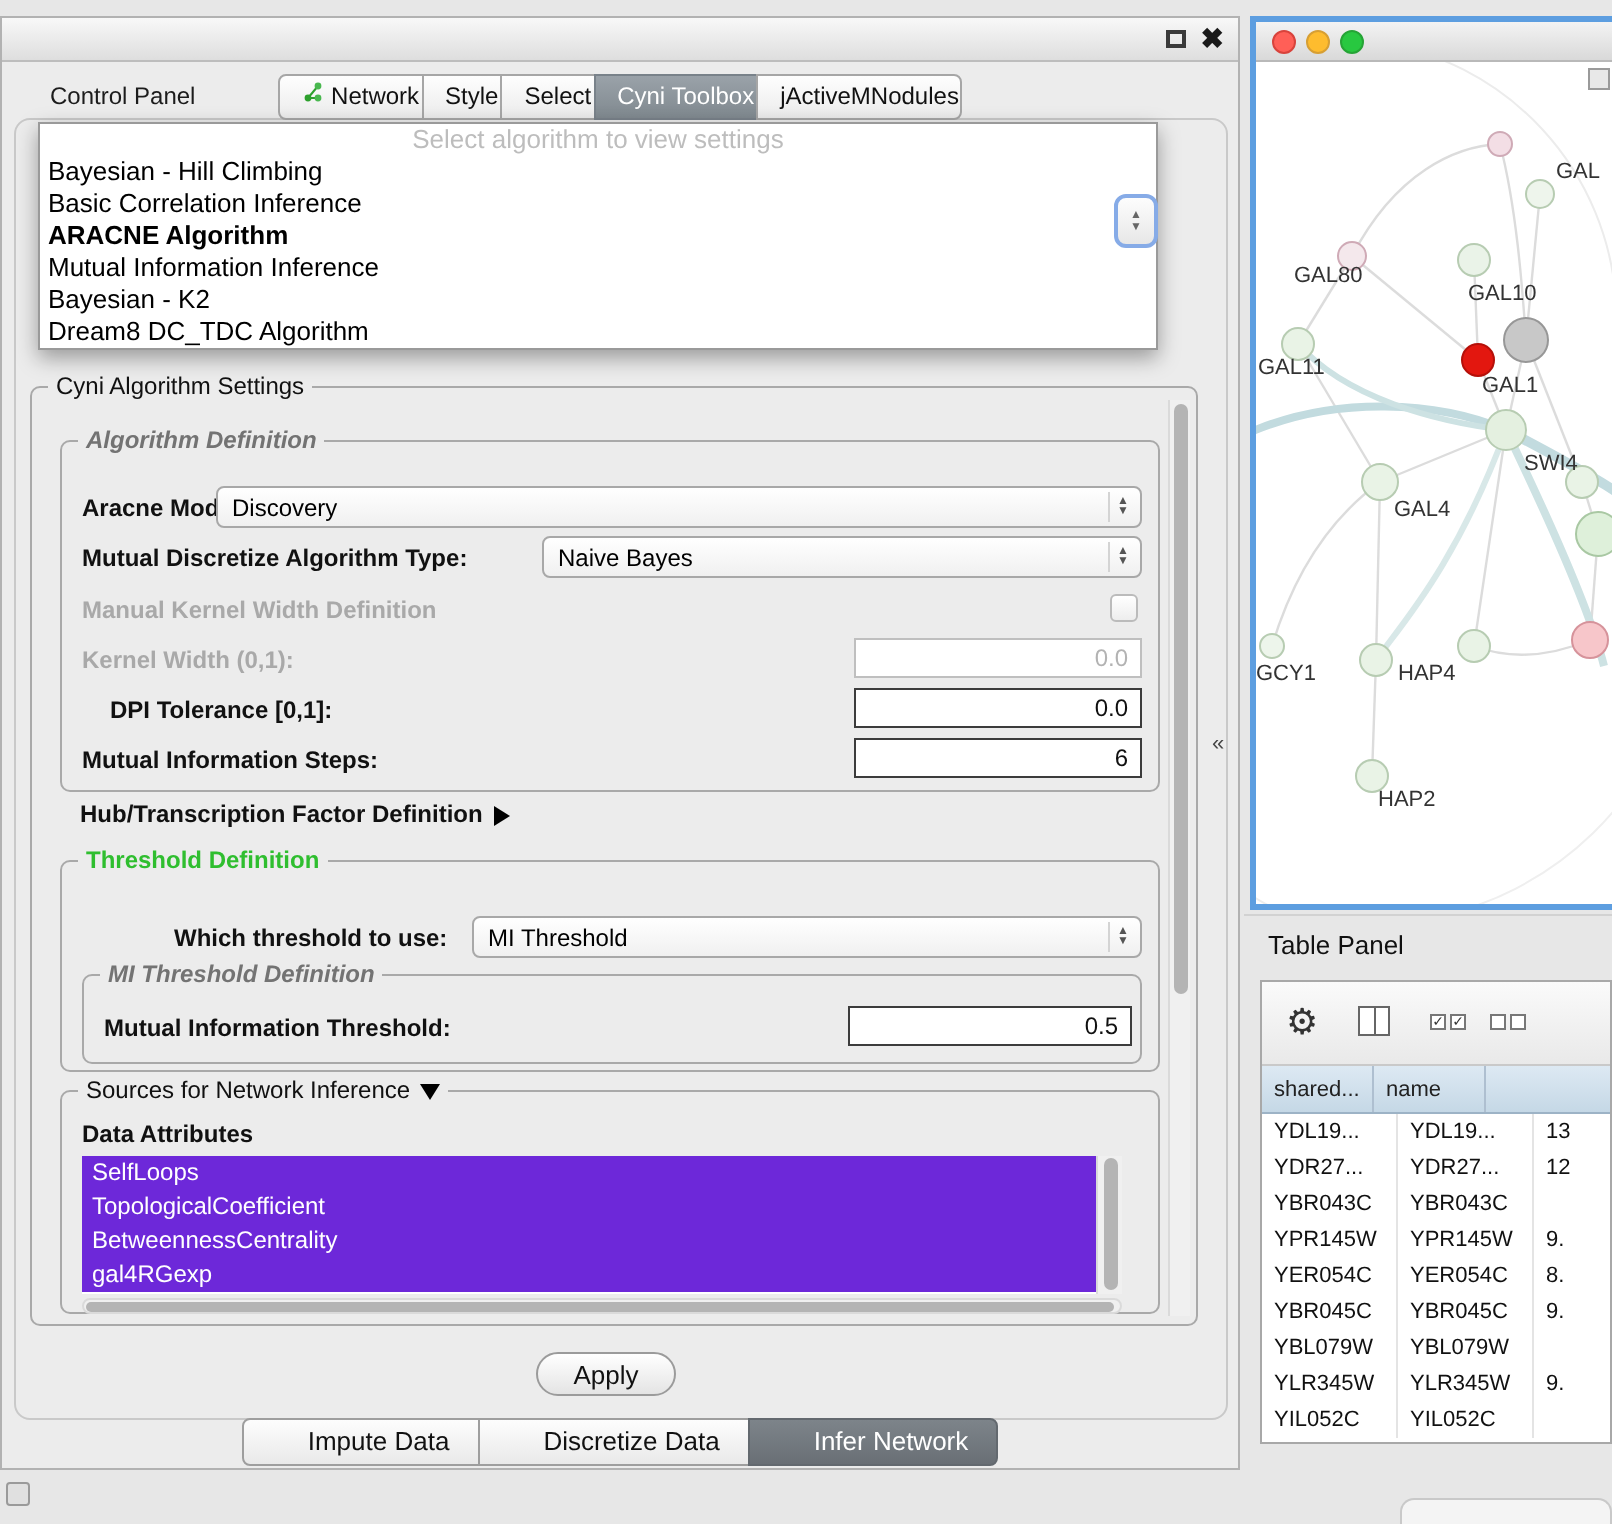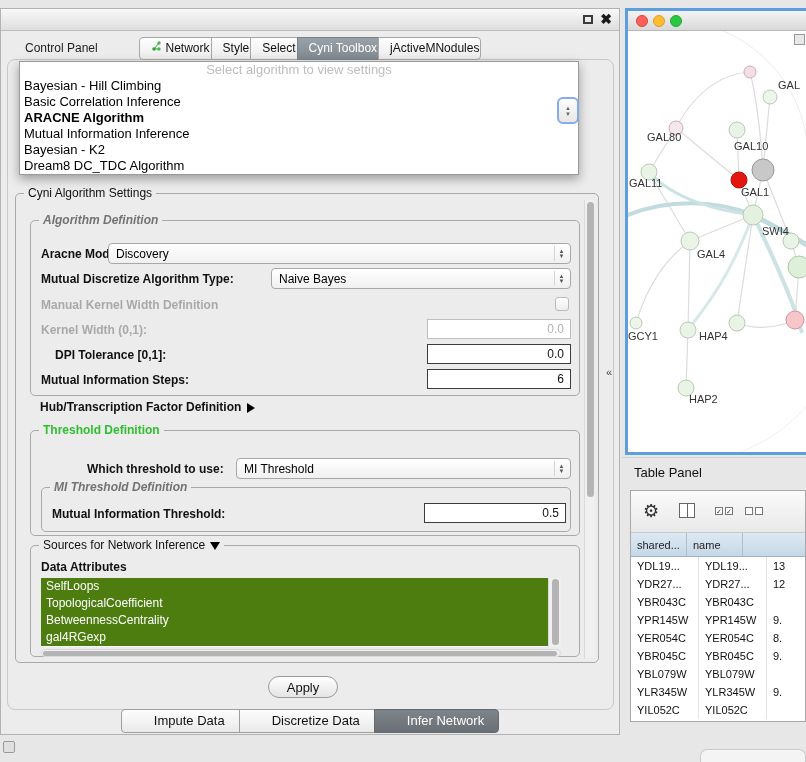--- a/index.html
+++ b/index.html
@@ -60,21 +60,21 @@
 
   .checkbox { position:absolute; width:14px; height:14px; border:1px solid #bbbbbb; border-radius:3px;
          background:linear-gradient(#ffffff,#ededed); }
 
   .tri-right { display:inline-block; width:0; height:0; border-left:8px solid #000;
          border-top:5px solid transparent; border-bottom:5px solid transparent; margin-left:6px; vertical-align:middle; }
   .tri-down { display:inline-block; width:0; height:0; border-top:8px solid #000;
          border-left:5px solid transparent; border-right:5px solid transparent; margin-left:5px; vertical-align:middle; }
 
   .attr-list { position:absolute; left:10px; top:32px; width:520px; height:69px; background:#fff; }
-  .attr-item { height:17px; line-height:17px; width:507px; background:#4d7c0f; color:#fff;
+  .attr-item { height:17px; line-height:17px; width:507px; background:#6d28d9; color:#fff;
          font-size:12px; padding-left:5px; }
   .vscroll { position:absolute; background:#f0f0f0; border-left:1px solid #dadada; }
   .vthumb  { position:absolute; background:#b4b4b4; border-radius:5px; }
   .hscroll { position:absolute; background:#f0f0f0; border:1px solid #dadada; border-radius:4px; }
   .hthumb  { position:absolute; left:1px; top:1px; height:5px; background:#b4b4b4; border-radius:3px; }
 
   .apply-btn { position:absolute; left:267px; top:667px; width:70px; height:22px;
          background:linear-gradient(#ffffff,#e4e4e4); border:1px solid #9b9b9b; border-radius:11px;
          font-size:13px; color:#111; display:flex; align-items:center; justify-content:center; }
 

